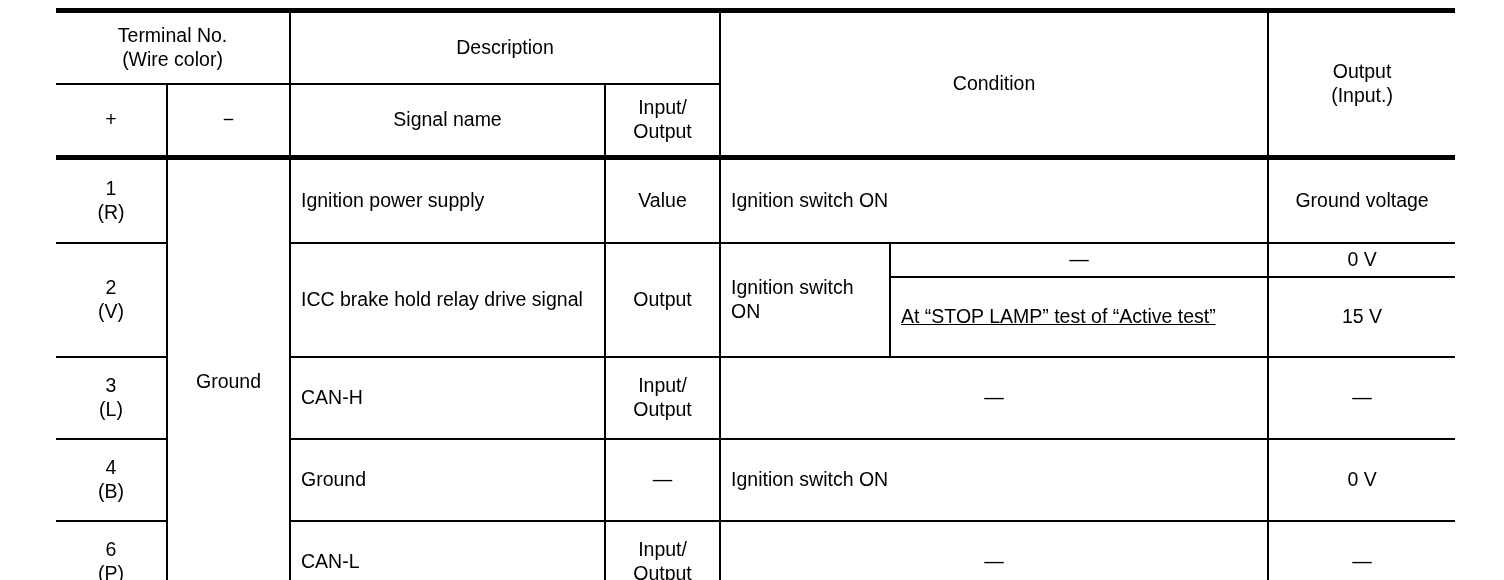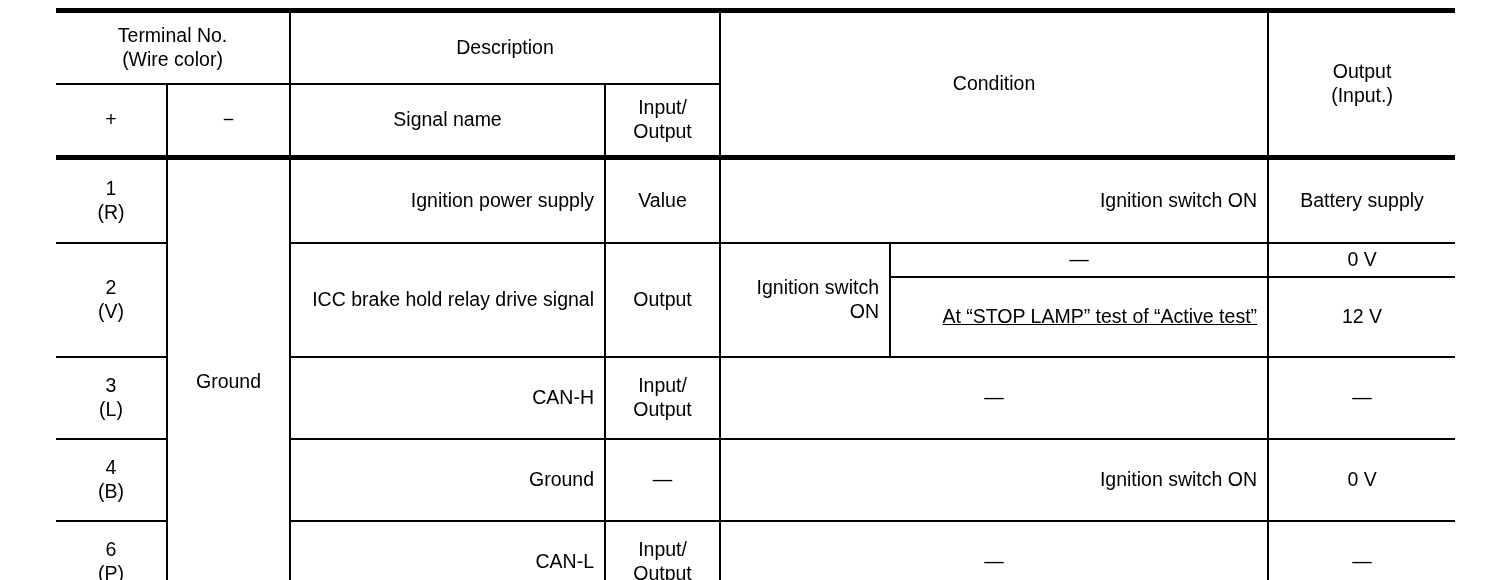--- a/index.html
+++ b/index.html
@@ -46,21 +46,21 @@
 
   
   table.term-table tr > *:first-child { border-left: none; }
   table.term-table tr > *:last-child  { border-right: none; }
 
   
   .rule-top       { border-top: 5px solid #000000 !important; }
   .rule-bottom-th { border-bottom: 5px solid #000000 !important; }
 
   .c-center { text-align: center; }
-  .c-left   { text-align: right; }
+  .c-left   { text-align: left; }
 
   
   .col-plus   { width: 111px; }
   .col-minus  { width: 123px; }
   .col-signal { width: 315px; }
   .col-io     { width: 115px; }
   .col-cond-a { width: 170px; }
   .col-cond-b { width: 378px; }
   .col-value  { width: 187px; }
 
@@ -116,37 +116,37 @@
 
       <tr>
         <td class="c-center h-row-1">
           <div>1</div>
           <div>(R)</div>
         </td>
         <td class="c-center" rowspan="6">Ground</td>
         <td class="c-left">Ignition power supply</td>
         <td class="c-center">Value</td>
         <td class="c-left" colspan="2">Ignition switch ON</td>
-        <td class="c-center">Battery supply</td>
+        <td class="c-center">Ground voltage</td>
       </tr>
 
       <tr>
         <td class="c-center h-row-2a" rowspan="2">
           <div>2</div>
           <div>(V)</div>
         </td>
         <td class="c-left" rowspan="2">ICC brake hold relay drive signal</td>
         <td class="c-center" rowspan="2">Output</td>
         <td class="c-left" rowspan="2">Ignition switch ON</td>
         <td class="c-center">—</td>
         <td class="c-center">0 V</td>
       </tr>
       <tr>
         <td class="c-left h-row-2b">At “STOP LAMP” test of “Active test”</td>
-        <td class="c-center">12 V</td>
+        <td class="c-center">15 V</td>
       </tr>
 
       <tr>
         <td class="c-center h-row-3">
           <div>3</div>
           <div>(L)</div>
         </td>
         <td class="c-left">CAN-H</td>
         <td class="c-center">
           <div>Input/</div>

